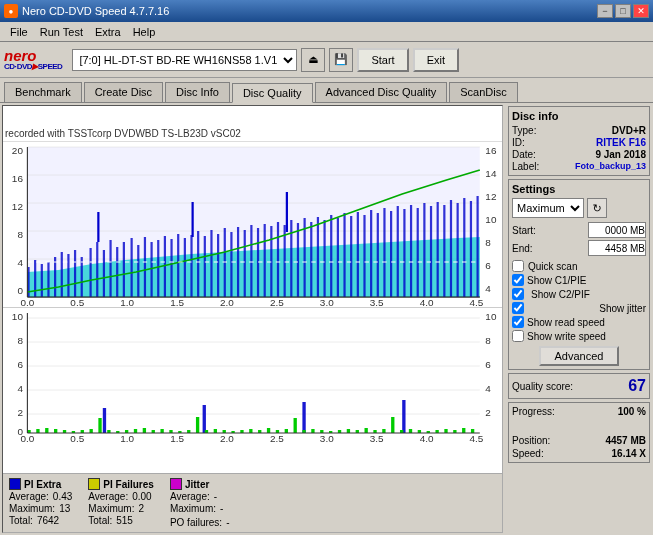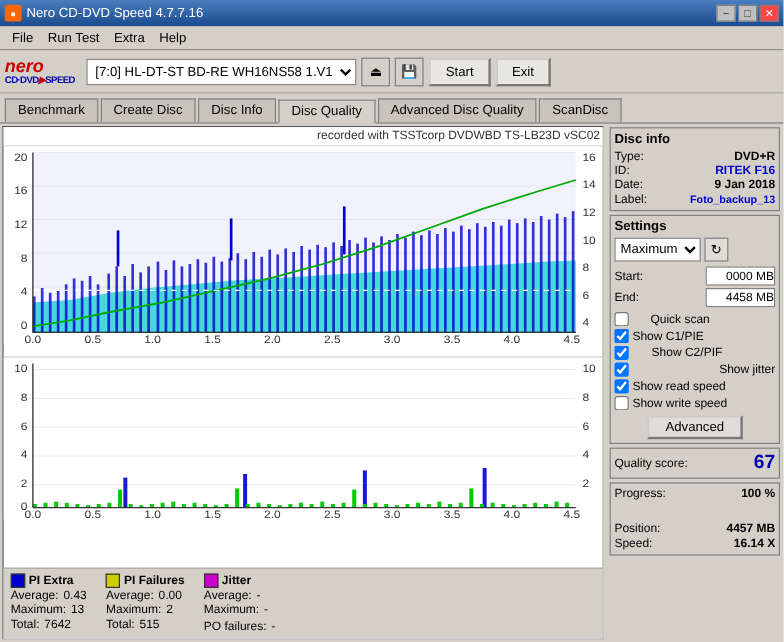--- a/index.html
+++ b/index.html
@@ -21,21 +21,21 @@
     .toolbar { background: #d4d0c8; display: flex; align-items: center; padding: 3px 4px; gap: 4px; height: 36px; border-bottom: 1px solid #999; }
     .drive-selector { height: 22px; min-width: 220px; border: 1px solid #808080; background: white; padding: 1px 2px; font-size: 11px; }
     .toolbar-btn { height: 24px; min-width: 24px; background: #d4d0c8; border: 1px solid #808080; cursor: pointer; display: flex; align-items: center; justify-content: center; font-size: 11px; padding: 0 4px; }
     .start-btn { background: #e8e8e0; border: 2px outset #ccc; padding: 2px 12px; height: 24px; cursor: pointer; font-size: 11px; }
     .exit-btn { background: #e8e8e0; border: 2px outset #ccc; padding: 2px 12px; height: 24px; cursor: pointer; font-size: 11px; }
     
     
     .tabs { display: flex; background: #d4d0c8; padding: 4px 4px 0; gap: 2px; }
     .tab { padding: 3px 10px; border: 1px solid #808080; border-bottom: none; background: #c8c4bc; cursor: pointer; font-size: 11px; }
     .tab.active { background: #d4d0c8; border-bottom: 1px solid #d4d0c8; position: relative; top: 1px; z-index: 1; }
-    .chart-title { text-align: right; font-size: 10px; color: #333; background: white; }
+    .chart-title { text-align: left; font-size: 10px; color: #333; background: white; margin-top: 20px; }
     
     
     .right-panel { width: 140px; padding: 4px; display: flex; flex-direction: column; gap: 4px; }
     svg { display: block; }
 
     .main-wrapper { display: flex; flex-direction: column; height: 100%; }
     .content-wrapper { display: flex; flex: 1; overflow: hidden; }
     .charts-wrapper { flex: 1; display: flex; flex-direction: column; border: 1px inset #aaa; margin: 2px; background: white; }
   </style>
 </head>
@@ -401,29 +401,29 @@
           <div style="width:20px; height:20px; border:1px solid #808080; background:#e0ddd8; display:flex; align-items:center; justify-content:center; cursor:pointer; font-size:11px;">↻</div>
         </div>
         <div style="display:flex; justify-content:space-between; align-items:center; margin-bottom:2px; font-size:10px;">
           <span>Start:</span>
           <input type="text" style="width: 58px; height: 16px; border: 1px solid rgb(128, 128, 128); background: white; text-align: right; font-size: 10px;" value="0000 MB">
         </div>
         <div style="display:flex; justify-content:space-between; align-items:center; margin-bottom:4px; font-size:10px;">
           <span>End:</span>
           <input type="text" style="width: 58px; height: 16px; border: 1px solid rgb(128, 128, 128); background: white; text-align: right; font-size: 10px;" value="4458 MB">
         </div>
-        <div style="display:flex; align-items:center; gap:18px; margin-bottom:2px; font-size:10px;">
+        <div style="display:flex; align-items:center; gap:4px; margin-bottom:2px; font-size:10px;">
           <input type="checkbox" style="width: 12px; height: 12px; margin: 0px;">
           <span>Quick scan</span>
         </div>
         <div style="display:flex; align-items:center; gap:3px; margin-bottom:2px; font-size:10px;">
           <input type="checkbox" checked="" style="width: 12px; height: 12px; margin: 0px;">
           <span>Show C1/PIE</span>
         </div>
-        <div style="display:flex; align-items:center; gap:19px; margin-bottom:2px; font-size:10px;">
+        <div style="display:flex; align-items:center; gap:7px; margin-bottom:2px; font-size:10px;">
           <input type="checkbox" checked="" style="width: 12px; height: 12px; margin: 0px;">
           <span>Show C2/PIF</span>
         </div>
         <div style="display:flex; align-items:center; gap:3px; margin-bottom:2px; font-size:10px;justify-content:space-between;">
           <input type="checkbox" checked="" style="width: 12px; height: 12px; margin: 0px;">
           <span>Show jitter</span>
         </div>
         <div style="display:flex; align-items:center; gap:3px; margin-bottom:2px; font-size:10px;">
           <input type="checkbox" checked="" style="width: 12px; height: 12px; margin: 0px;">
           <span>Show read speed</span>

